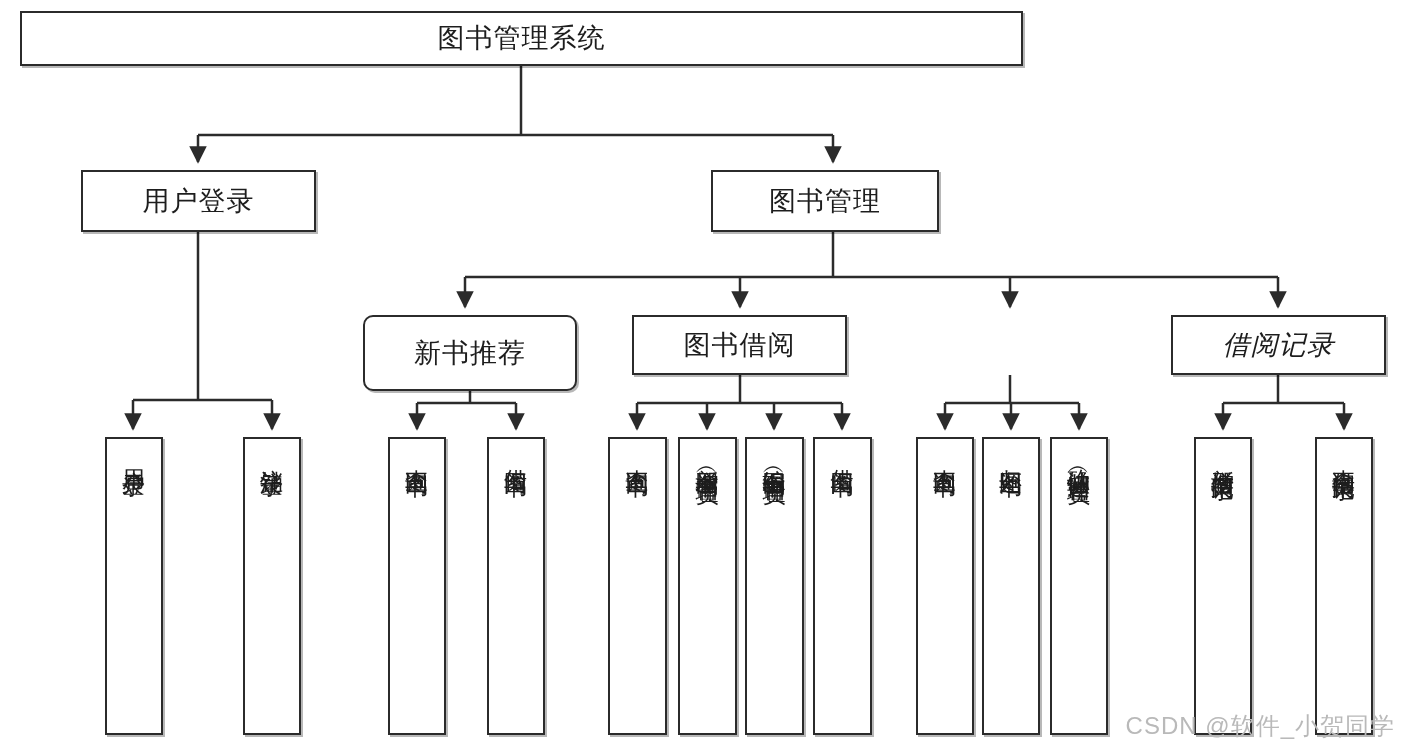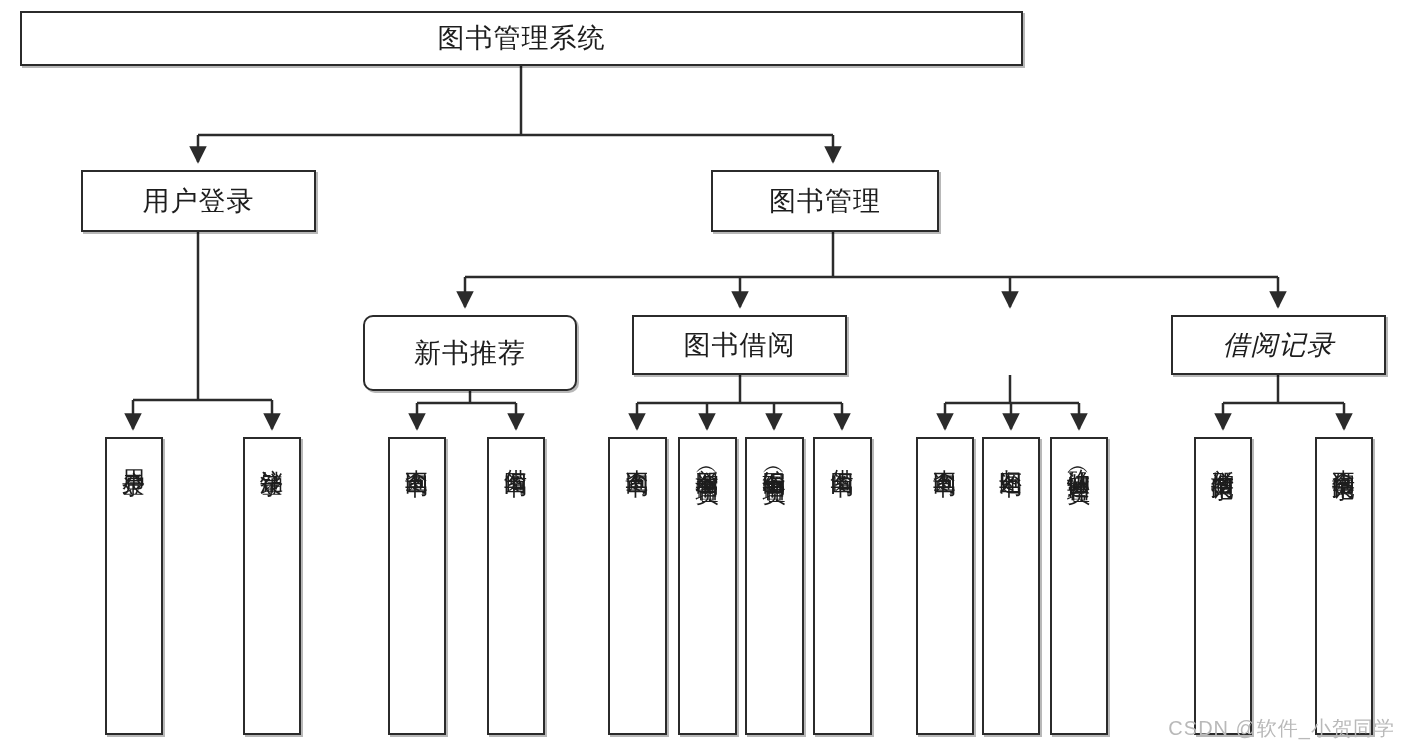--- a/index.html
+++ b/index.html
@@ -52,21 +52,21 @@
     font-size: 23px;
     line-height: 1.05;
     letter-spacing: 2px;
     white-space: pre-line;
     text-align: left;
   }
   .watermark {
     position: absolute;
     right: 10px;
     bottom: 5px;
-    font-size: 20px;
+    font-size: 24px;
     color: #b9b9b9;
     letter-spacing: 1px;
     white-space: nowrap;
     user-select: none;
   }
 </style>
 </head>
 <body>
 
 <div id="canvas">

